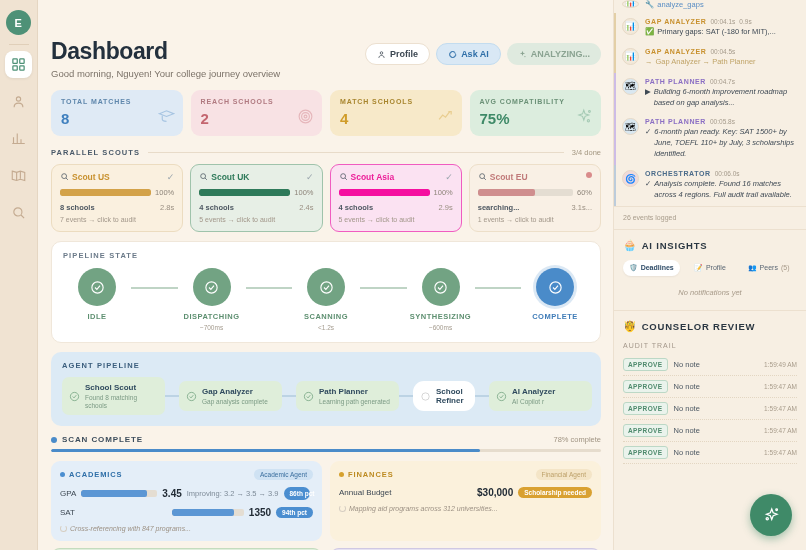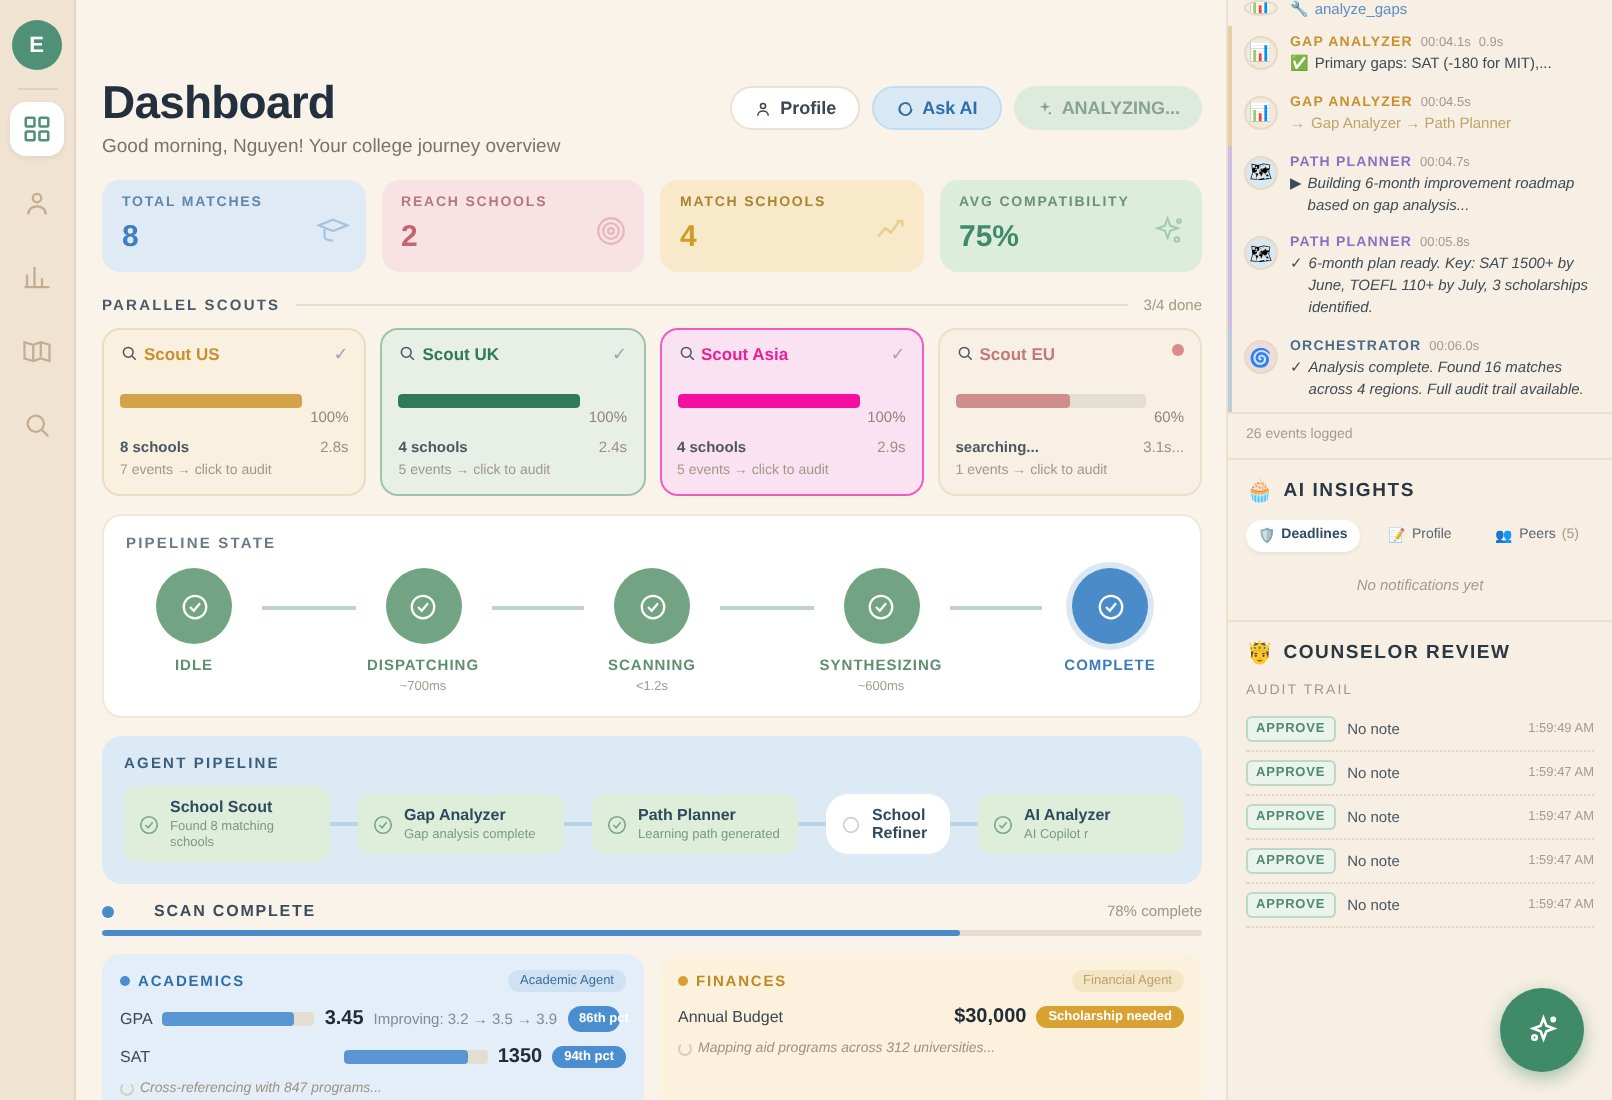--- a/index.html
+++ b/index.html
@@ -78,21 +78,21 @@
     flex: 1; border-radius: 9px; padding: 7px 8px 8px; min-width: 0;
     border: 1px solid transparent;
   }
   .scout-top { display: flex; gap: 3px; }
   .scout-name { font-size: 8.5px; font-weight: bold; flex: 1; }
   .scout-chk { font-size: 9px; color: #9aa5ad; }
   .dot-live { width: 6px; height: 6px; border-radius: 50%; background: #d98b8b; }
   .bar-row { display: flex; align-items: center; gap: 4px; margin-top: 6px; }
   .bar { flex: 1; height: 7px; border-radius: 2px; background: #e4ddd2; overflow: hidden; position: relative; }
   .bar-fill { height: 100%; border-radius: 2px; }
-  .bar-pct { font-size: 7.5px; color: #8e8madd; color: #8e857a; margin-top: 16px; }
+  .bar-pct { font-size: 7.5px; color: #8e8madd; color: #8e857a; }
   .scout-meta { display: flex; justify-content: space-between; margin-top: 6px; font-size: 7.5px; color: #4d5761; font-weight: bold; }
   .scout-meta .t { font-weight: normal; color: #9a8f82; }
   .scout-evt { font-size: 7px; color: #a2978a; margin-top: 4px; }
 
   
   .panel {
     background: #fff; border-radius: 10px; margin-top: 9px;
     padding: 9px 11px 11px; border: 1px solid #f0e7da;
   }
   .panel-title { font-size: 7.5px; font-weight: bold; letter-spacing: 1.1px; color: #6b7a89; }
@@ -117,21 +117,21 @@
     background: #dfeeda; border-radius: 7px; padding: 6px 7px;
     display: flex; align-items: center; gap: 5px; min-width: 0; flex: 0 0 auto; width: 103px;
   }
   .agent.pending { background: #fff; width: 62px; border-radius: 11px; }
   .agent-ico svg { width: 11px; height: 11px; display: block; }
   .agent-nm { font-size: 8px; font-weight: bold; color: #2f4a5e; line-height: 1.15; }
   .agent-st { font-size: 6.5px; color: #7b9a84; margin-top: 2px; line-height: 1.15; }
   .agent-conn { width: 14px; height: 1.5px; background: #bcd3e4; flex: 0 0 14px; }
 
   
-  .scanrow { display: flex; align-items: center; gap: 20px; margin-top: 9px; }
+  .scanrow { display: flex; align-items: center; gap: 5px; margin-top: 9px; }
   .scan-dot { width: 6px; height: 6px; border-radius: 50%; background: #4a8bc9; }
   .scan-lab { font-size: 8px; font-weight: bold; letter-spacing: .9px; color: #3d4d5c; }
   .scan-sp { flex: 1; }
   .scan-pct { font-size: 7.5px; color: #a09483; }
   .scan-bar { height: 3px; border-radius: 2px; background: #e6dccd; margin-top: 5px; overflow: hidden; }
   .scan-fill { height: 100%; background: #4a8bc9; border-radius: 2px; }
 
   
   .bcards { display: flex; gap: 8px; margin-top: 9px; }
   .bcard { flex: 1; border-radius: 9px; padding: 8px 9px 9px; min-width: 0; }

